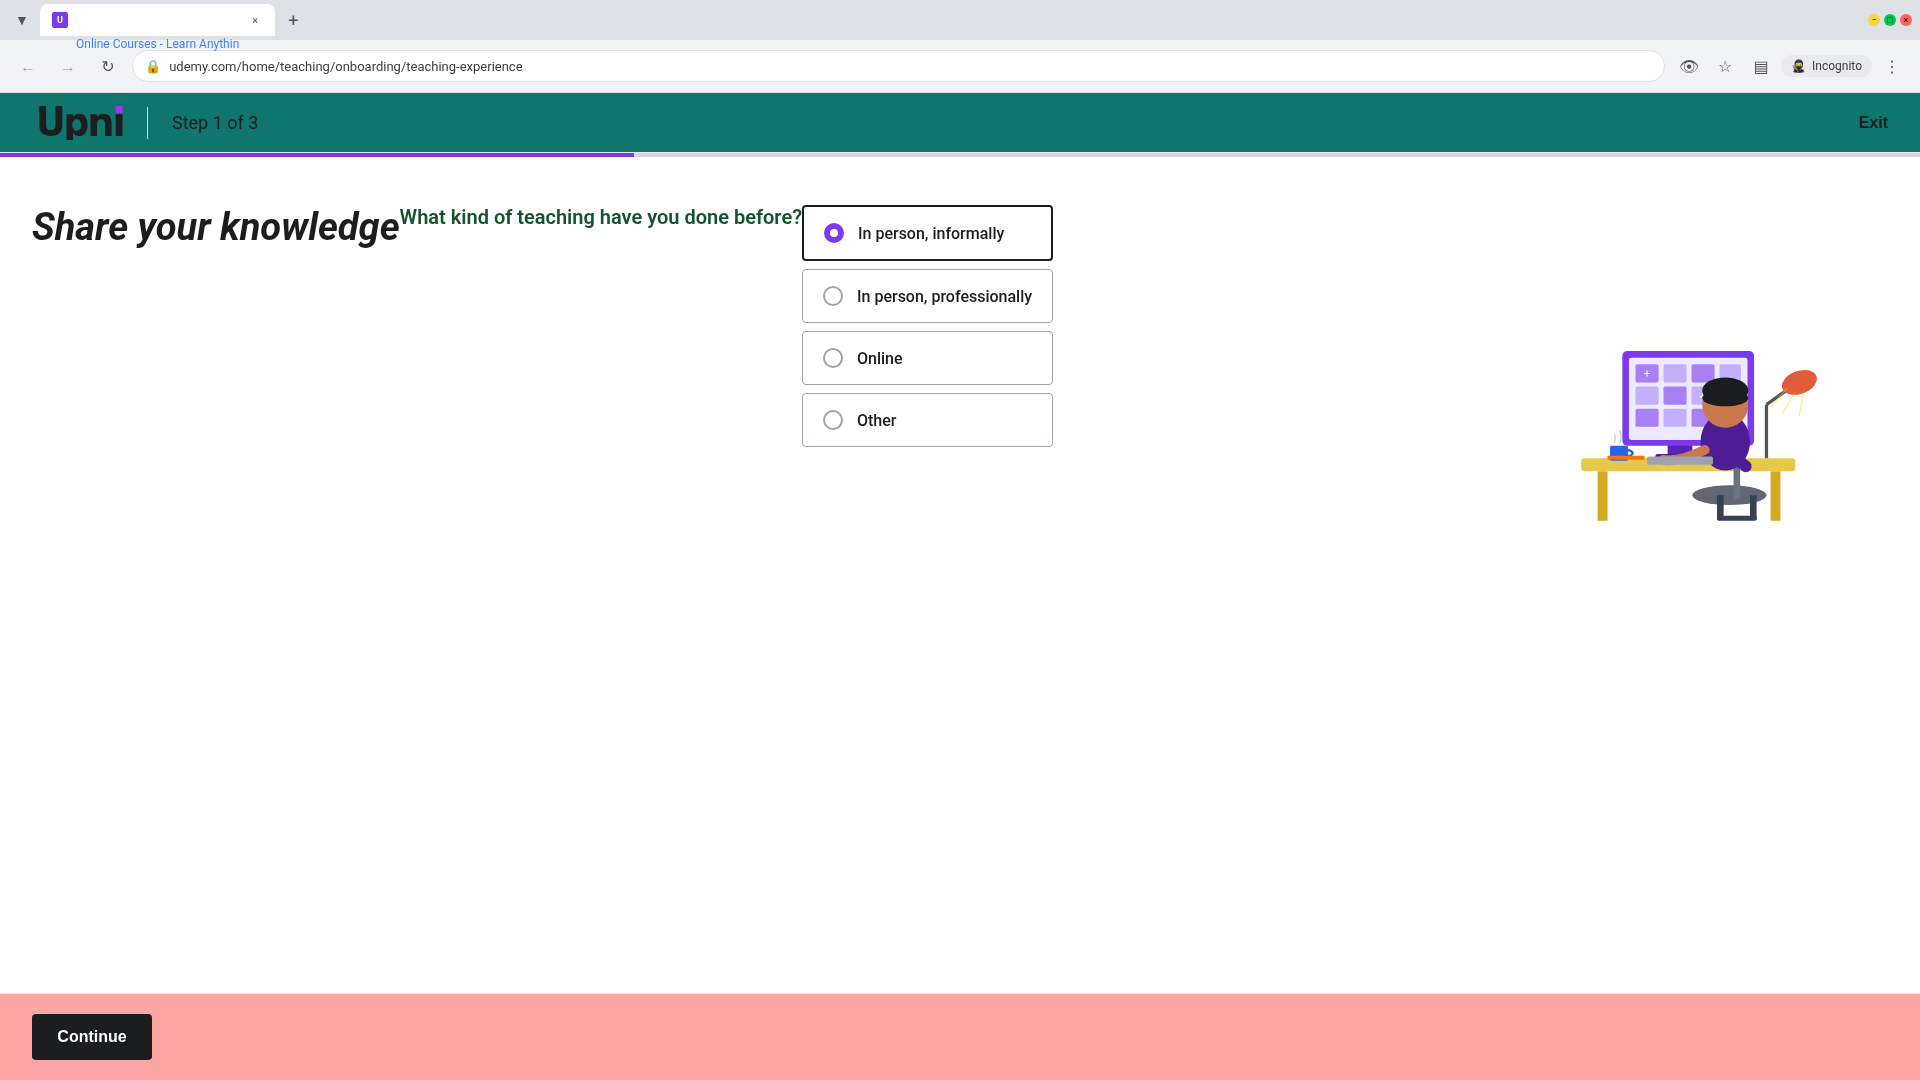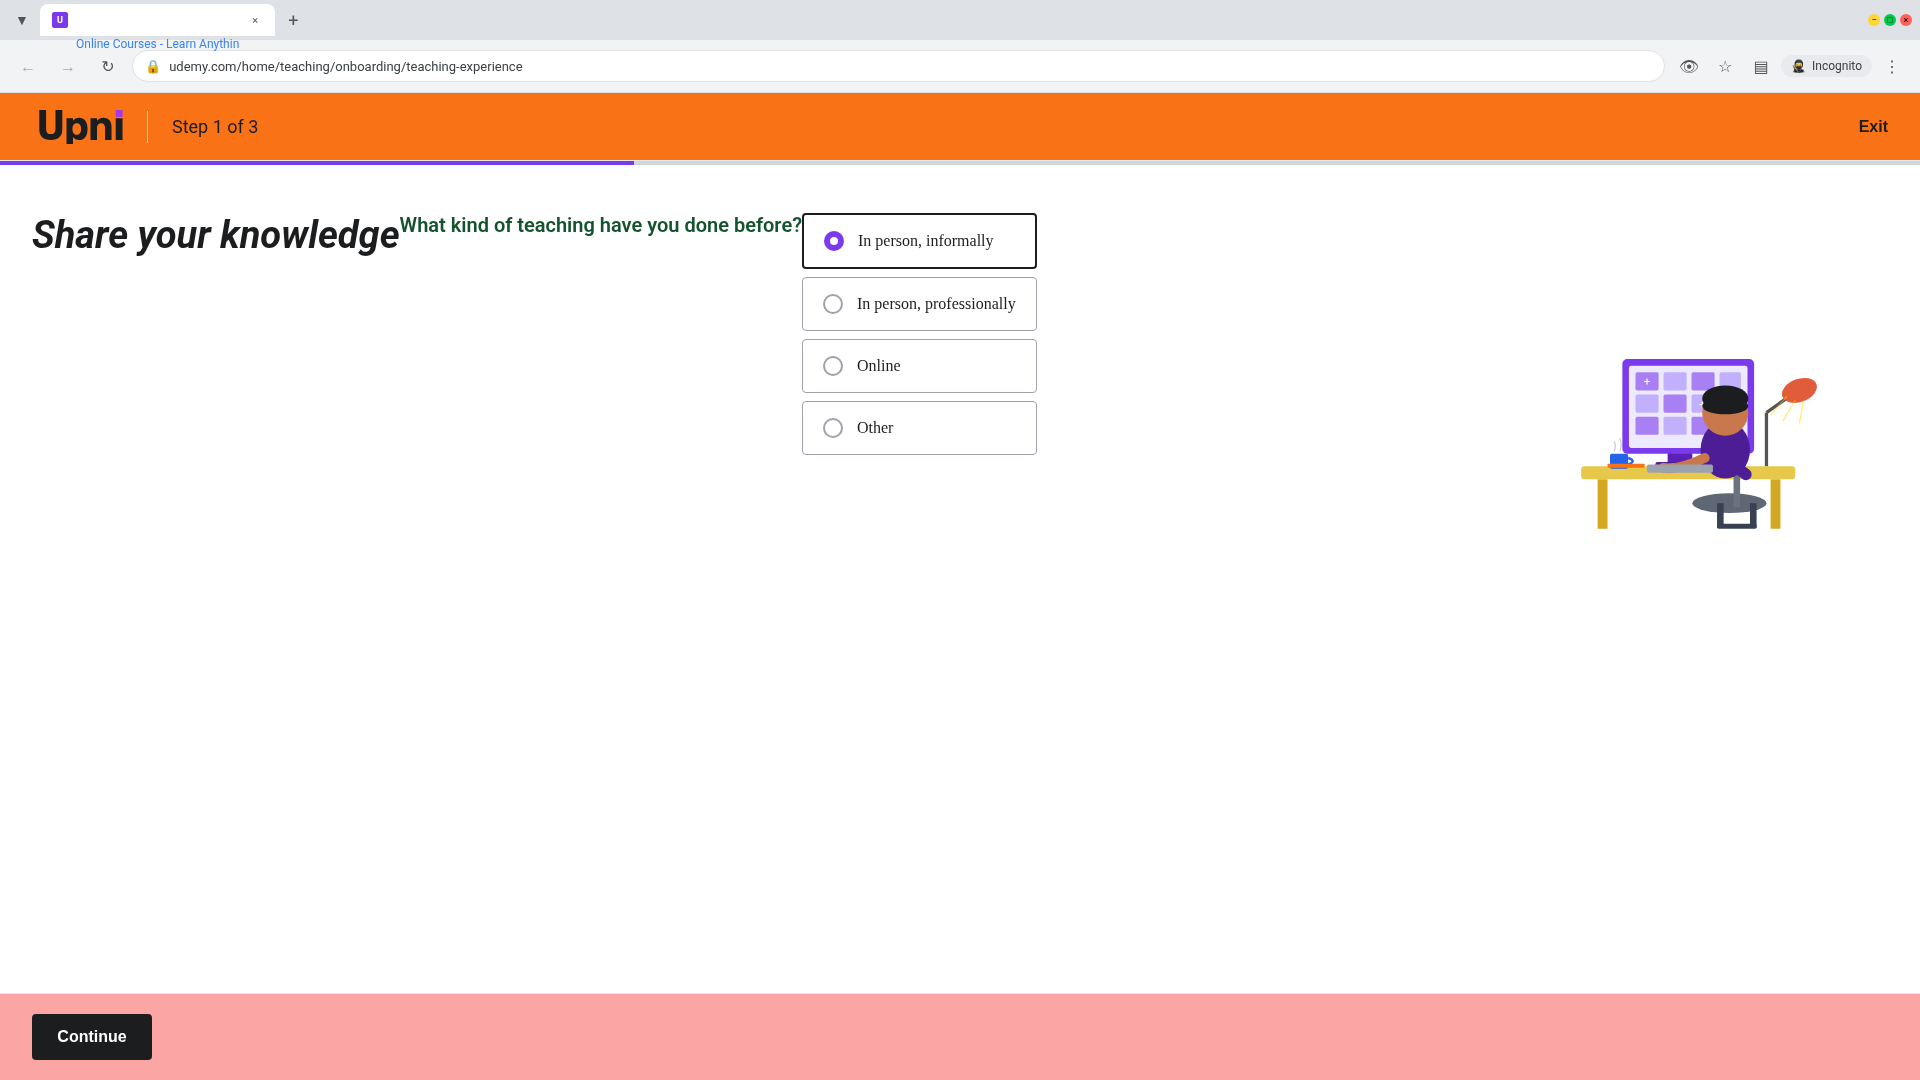--- a/index.html
+++ b/index.html
@@ -188,24 +188,24 @@
       background: #fff;
       height: calc(1080px - 92px);
       display: flex;
       flex-direction: column;
     }
 
     
     .site-header {
       display: flex;
       align-items: center;
-      height: 68px;
+      height: 60px;
       padding: 0 32px;
       border-bottom: 1px solid #e8e8e8;
-      background: #f97316;
+      background: #0f766e;
       position: relative;
     }
 
     .udemy-logo {
       display: flex;
       align-items: center;
       gap: 4px;
       margin-right: 24px;
     }
 
@@ -287,21 +287,20 @@
     .option-item {
       border: 1px solid #9fa3a9;
       border-radius: 4px;
       padding: 16px 20px;
       display: flex;
       align-items: center;
       gap: 14px;
       cursor: pointer;
       background: #fff;
       transition: border-color 0.1s;
-      font-family: Liberation Serif, serif;
     }
 
     .option-item.selected {
       border-color: #1c1d1f;
       border-width: 2px;
     }
 
     .radio-circle {
       width: 20px;
       height: 20px;

